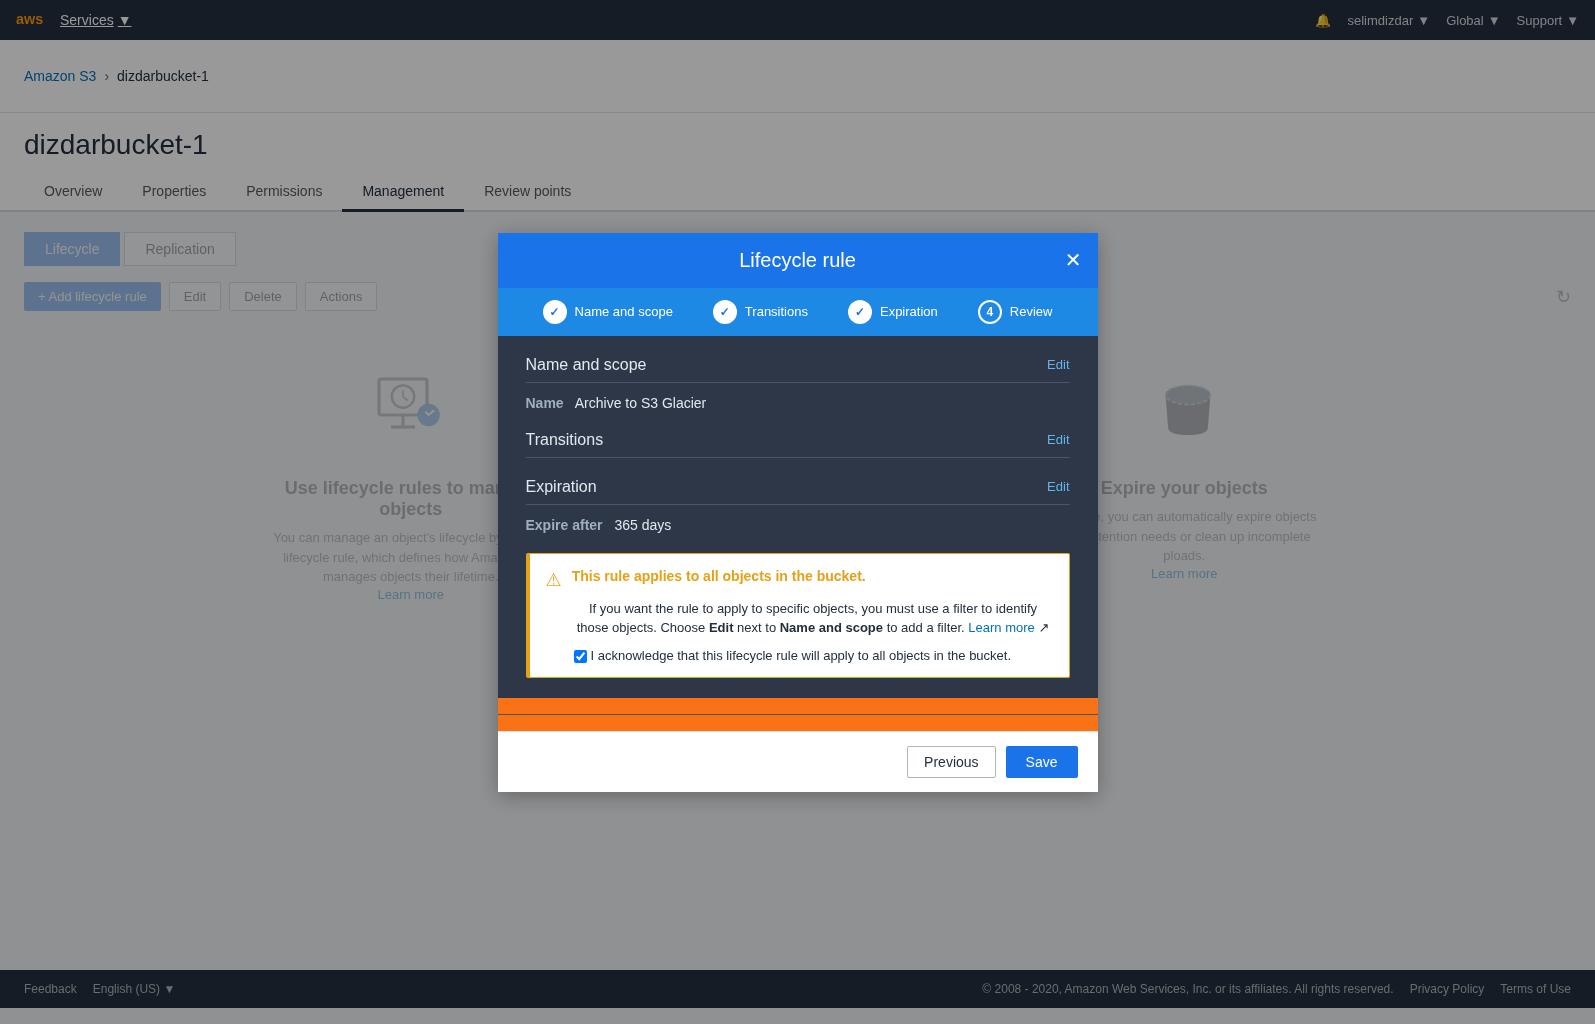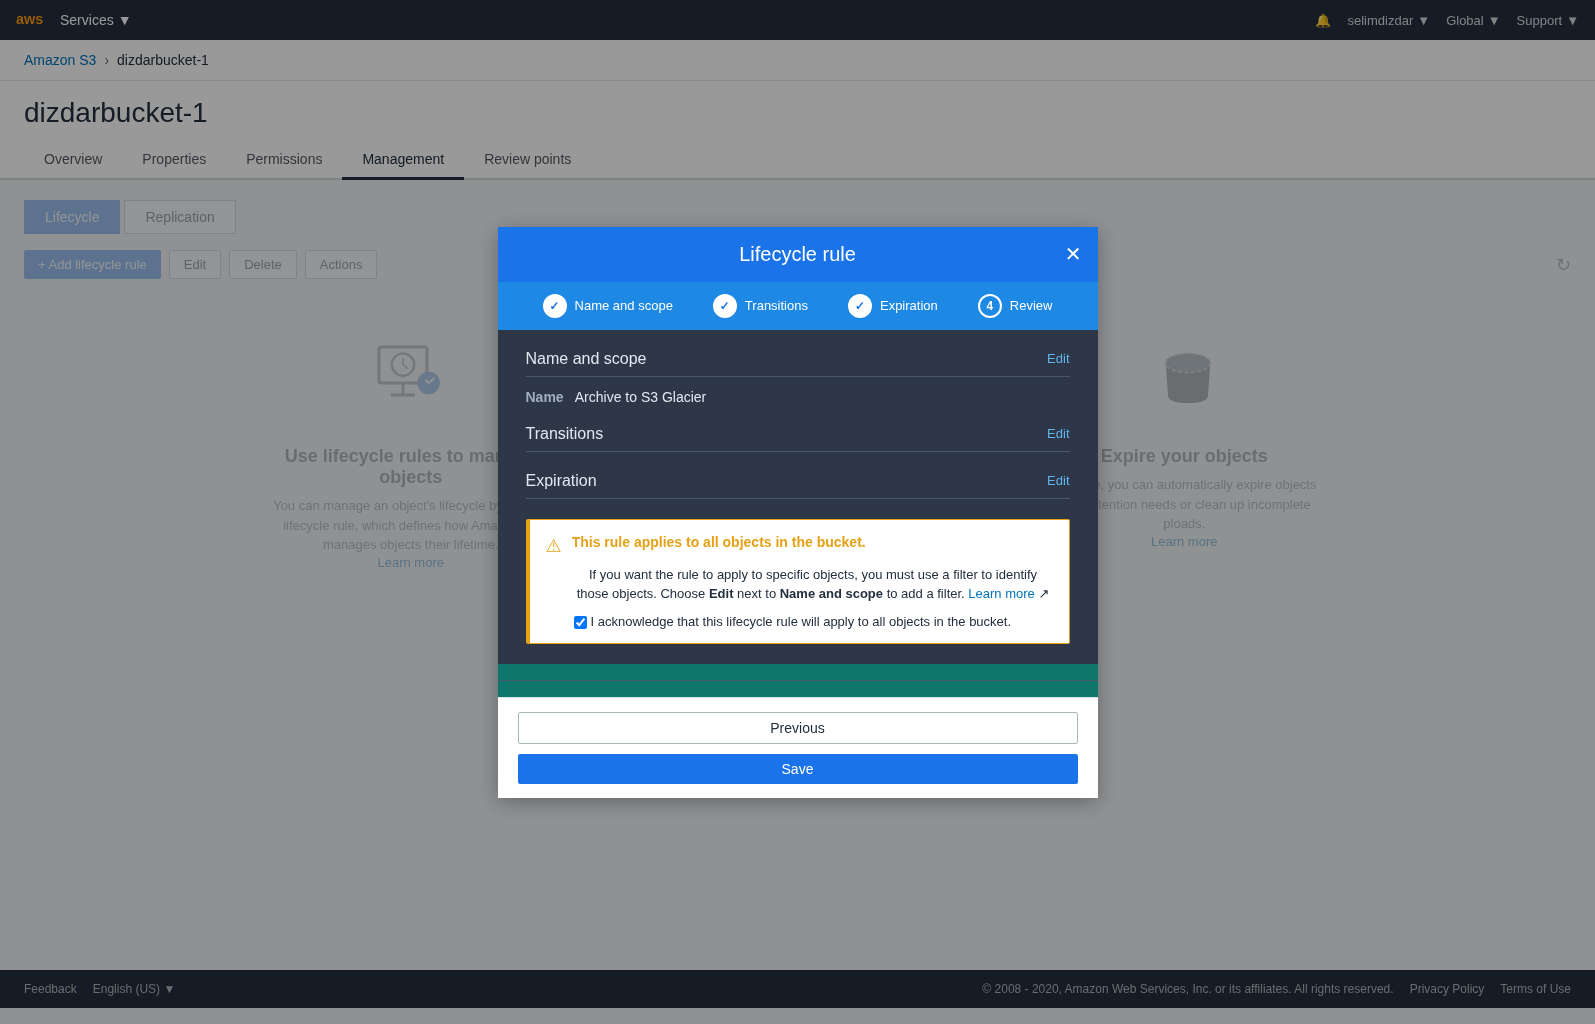--- a/index.html
+++ b/index.html
@@ -16,28 +16,29 @@
     }
     .top-nav-left { display: flex; align-items: center; gap: 12px; }
     .aws-logo { width: 32px; height: 20px; }
     .nav-services {
       color: #fff;
       font-size: 14px;
       cursor: pointer;
       display: flex;
       align-items: center;
       gap: 4px;
+      text-decoration: underline;
     }
     .top-nav-right { display: flex; align-items: center; gap: 16px; color: #d5dbdb; font-size: 13px; }
     .top-nav-right span { cursor: pointer; display: flex; align-items: center; gap: 4px; }
 
     
     .breadcrumb-bar {
       background: #fff;
-      padding: 12px 24px;
+      padding: 28px 24px;
       display: flex;
       align-items: center;
       gap: 8px;
       border-bottom: 1px solid #e1e4e8;
     }
     .breadcrumb-link { color: #0073bb; cursor: pointer; text-decoration: none; font-size: 14px; }
     .breadcrumb-sep { color: #666; font-size: 14px; }
     .breadcrumb-current { color: #232f3e; font-size: 14px; }
 
     
@@ -138,21 +139,21 @@
       top: 0; left: 0; right: 0; bottom: 0;
       background: rgba(0,0,0,0.4);
       z-index: 100;
       display: flex;
       align-items: center;
       justify-content: center;
     }
 
     
     .modal {
-      background: #0f766e;
+      background: #f97316;
       width: 600px;
       border-radius: 0;
       overflow: hidden;
       box-shadow: 0 4px 20px rgba(0,0,0,0.3);
       position: relative;
     }
 
     
     .modal-header {
       background: #1a73e8;
@@ -247,21 +248,20 @@
     .warning-checkbox label { color: #232f3e; font-size: 13px; cursor: pointer; }
 
     
     .modal-footer {
       background: #fff;
       padding: 14px 20px;
       display: flex;
       justify-content: flex-end;
       gap: 10px;
       border-top: 1px solid #e1e4e8;
-      flex-direction: column;
     }
     .btn-modal-previous {
       background: #fff;
       color: #232f3e;
       border: 1px solid #aab7b8;
       padding: 7px 16px;
       font-size: 14px;
       cursor: pointer;
       border-radius: 2px;
     }
@@ -449,20 +449,24 @@
           <div class="modal-section-title">Transitions</div>
           <a class="modal-edit-link">Edit</a>
         </div>
       </div>
 
       <div class="modal-section">
         <div class="modal-section-header">
           <div class="modal-section-title">Expiration</div>
           <a class="modal-edit-link">Edit</a>
         </div>
+        <div class="modal-field">
+          <span class="modal-field-label">Expire after</span>
+          <span class="modal-field-value">365 days</span>
+        </div>
       </div>
 
       <div class="warning-box">
         <div class="warning-header">
           <span class="warning-icon">⚠</span>
           <div class="warning-title">This rule applies to all objects in the bucket.</div>
         </div>
         <div class="warning-body">
           <span>If you want the rule to apply to specific objects, you must use a filter to identify those objects. Choose </span><strong>Edit</strong><span> next to </span><strong>Name and scope</strong><span> to add a filter. </span><a class="learn-more-link">Learn more</a> <span>↗</span>
         </div>

